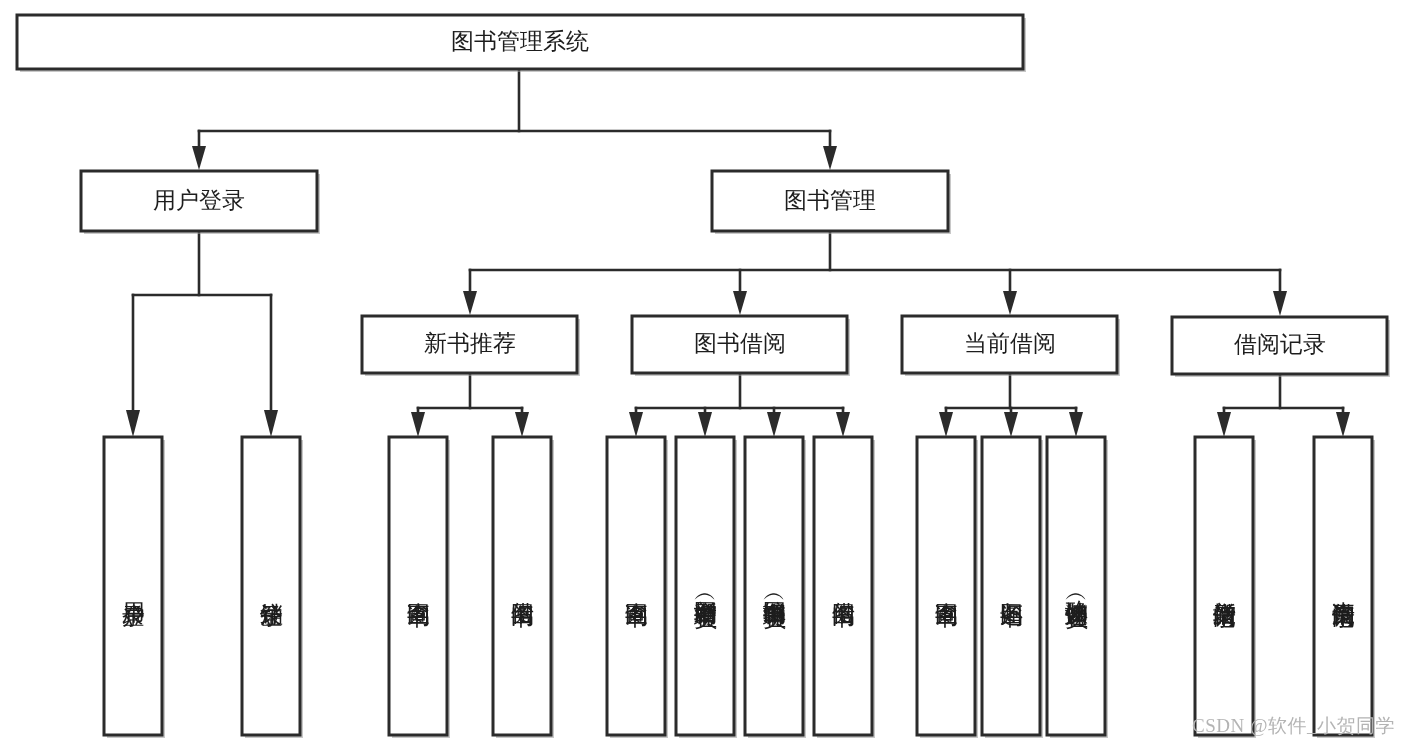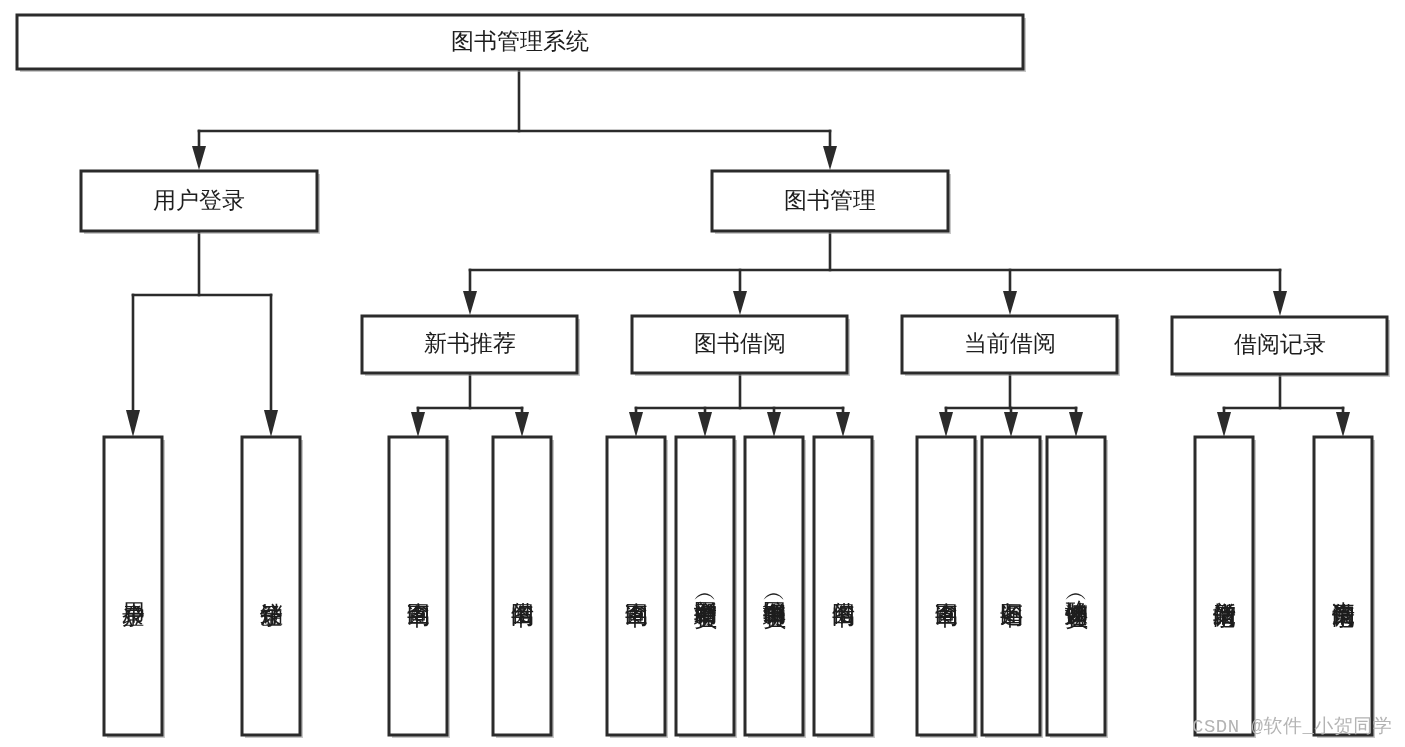--- a/index.html
+++ b/index.html
@@ -63,21 +63,21 @@
     letter-spacing: 1px;
     display: flex;
     align-items: center;
     justify-content: center;
     text-align: center;
     white-space: nowrap;
     pointer-events: none;
   }
   .watermark {
     position: absolute;
-    font-family: Liberation Mono, monospace;
+    font-family: Liberation Serif, serif;
     font-size: 19px;
     color: #b4b4b4;
     white-space: nowrap;
     letter-spacing: 0.5px;
   }
 </style>
 </head>
 <body>
 
 <div id="diagram-root">

